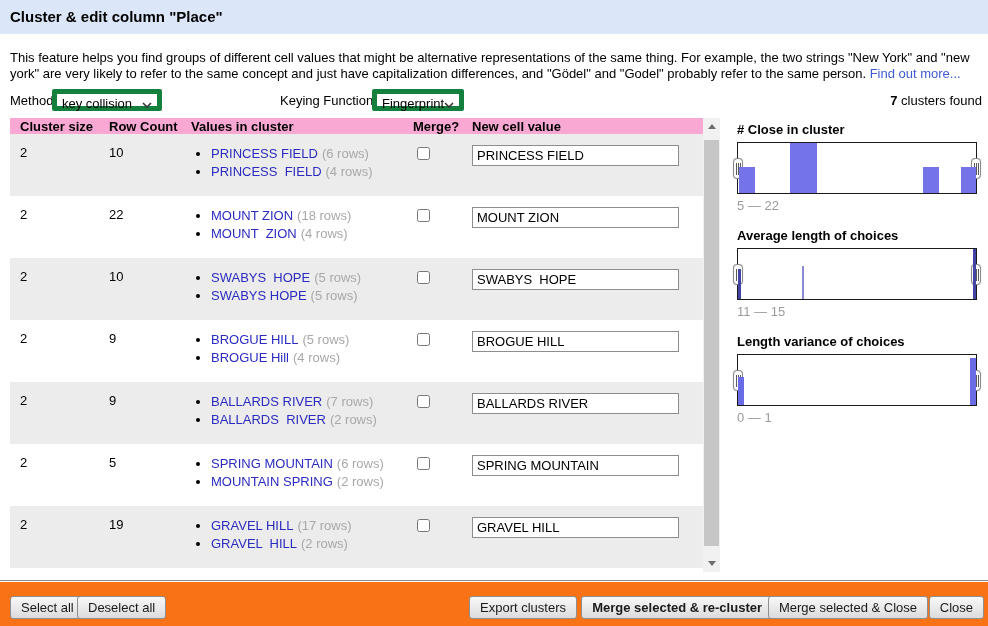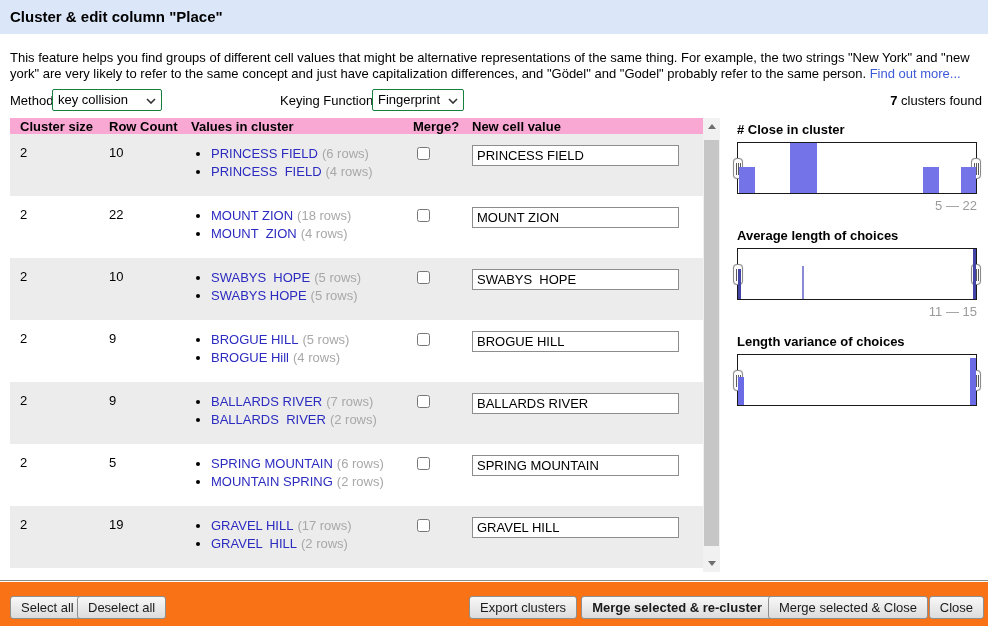--- a/index.html
+++ b/index.html
@@ -12,21 +12,21 @@
 
   
   .desc { position:absolute; left:10px; top:50px; width:968px; font-size:13px; line-height:16px; }
   .desc a { color:#3d5ad6; text-decoration:none; cursor:pointer; }
 
   
   .controls { position:absolute; left:0; top:89px; width:988px; height:24px; font-size:13px; }
   .ctl-label { position:absolute; top:4px; }
   .lbl-method { left:10px; }
   .lbl-keying { left:280px; }
-  .fake-select { position:absolute; top:0; height:22px; border:1px solid #15803d; border-radius:2px; background:#fff; font-size:13px; line-height:20px; padding:0 18px 0 5px; cursor:default; }
+  .fake-select { position:absolute; top:0; height:22px; border:5px solid #15803d; border-radius:2px; background:#fff; font-size:13px; line-height:20px; padding:0 18px 0 5px; cursor:default; }
   .sel-method { left:52px; width:110px; }
   .sel-keying { left:372px; width:92px; }
   .fake-select svg { position:absolute; right:5px; top:8px; }
   .clusters-found { position:absolute; right:6px; top:4px; }
   .clusters-found b { font-weight:bold; }
 
   
   .table-wrap { position:absolute; left:10px; top:118px; width:710px; height:454px; overflow:hidden; }
   table.clusters { border-collapse:collapse; table-layout:fixed; width:693px; font-size:13px; }
   table.clusters th { background:#f9a8d4; height:16px; font-weight:bold; text-align:left; vertical-align:middle; }
@@ -53,21 +53,21 @@
 
   
   .facets { position:absolute; left:737px; top:118px; width:240px; }
   .facet { margin-bottom:15px; }
   .facet-title { font-size:13px; font-weight:bold; margin:4px 0 5px; }
   .facet-box { position:relative; width:240px; height:52px; border:1px solid #1a1a1a; background:#fff; }
   .facet-bar { position:absolute; bottom:0; }
   .range-handle { position:absolute; top:15px; width:10px; height:21px; background:#fbfbfb; border:1px solid #8a8a8a; border-radius:4px; box-shadow:0 0 1px rgba(0,0,0,.3); cursor:ew-resize; }
   .rh-left { left:-5px; } .rh-right { right:-5px; }
   .range-handle .grip { position:absolute; left:2px; top:4px; width:5px; height:12px; background-image:linear-gradient(90deg,#5a5a5a 1px,transparent 1px); background-size:2px 100%; }
-  .facet-range { width:240px; text-align:right; color:#9b9b9b; font-size:13px; margin-top:4px; }
+  .facet-range { width:240px; text-align:left; color:#9b9b9b; font-size:13px; margin-top:4px; }
 
   
   .footer-line { position:absolute; left:0; top:580px; width:988px; height:1px; background:#8c8c8c; }
   .footer { position:absolute; left:0; top:582px; width:988px; height:44px; background:#f97316; }
   .btn { position:absolute; top:14px; height:23px; border:1px solid #8f8f8f; border-radius:3px; background:linear-gradient(#f8f8f8,#dcdcdc); font-family:"Liberation Sans",sans-serif; font-size:13px; color:#1a1a1a; padding:0 10px; cursor:pointer; }
   .btn-bold { font-weight:bold; }
   .btn-select-all { left:10px; }
   .btn-deselect-all { left:77px; }
   .btn-export { right:411px; }
   .btn-merge-recluster { right:215px; }
@@ -291,20 +291,21 @@
       <div class="facet-box">
         <div class="range-handle rh-left">
             <div class="grip"></div>
           </div>
         <div class="range-handle rh-right">
             <div class="grip"></div>
           </div>
       <div class="facet-bar" style="left: 0px; width: 6px; height: 28px; background: rgb(107, 107, 230);"></div>
           <div class="facet-bar" style="left: 232px; width: 6px; height: 47px; background: rgb(107, 107, 230);"></div>
         </div>
+      <div class="facet-range">0 — 1</div>
     </div>
   </div>
 
   <div class="footer-line"></div>
   <div class="footer">
     <button class="btn btn-select-all">Select all</button>
     <button class="btn btn-deselect-all">Deselect all</button>
     <button class="btn btn-export">Export clusters</button>
     <button class="btn btn-bold btn-merge-recluster">Merge selected &amp; re-cluster</button>
     <button class="btn btn-merge-close">Merge selected &amp; Close</button>

